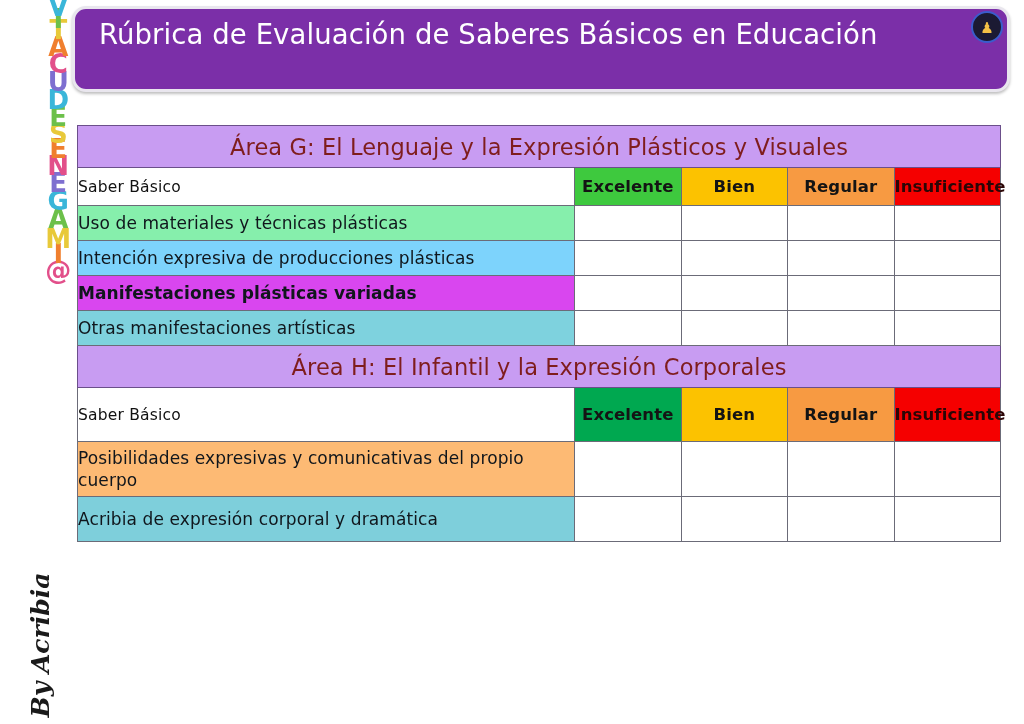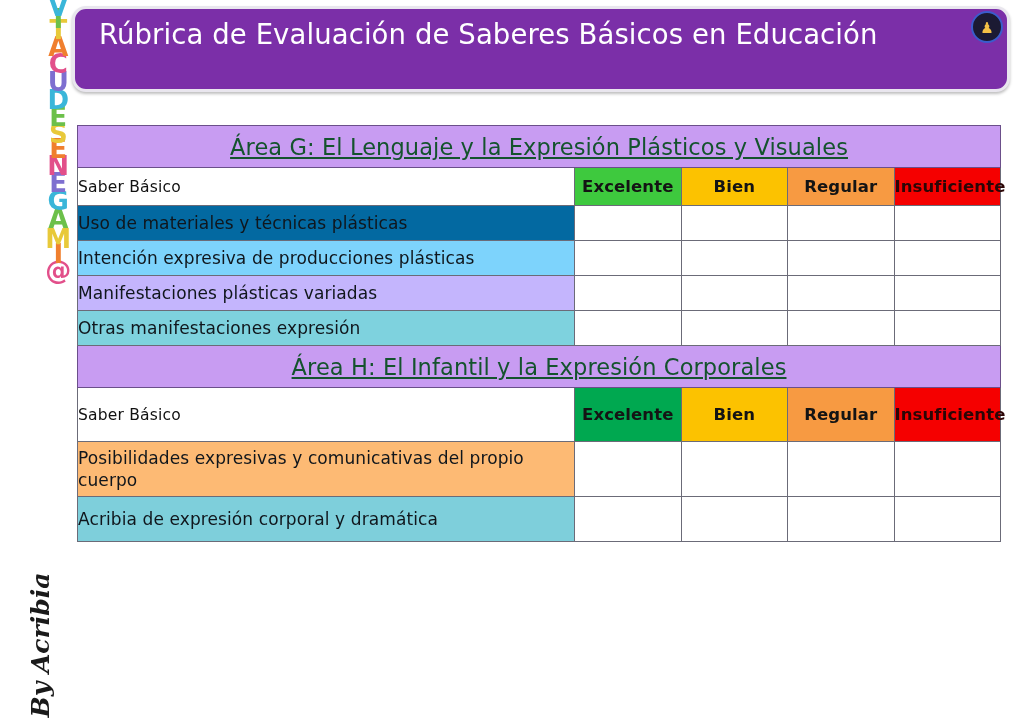--- a/index.html
+++ b/index.html
@@ -121,24 +121,23 @@
   .c-saber  { width: 497px; }
   .c-level  { width: 106.5px; }
 
   
   .area-band {
     background: #c89cf2;
     height: 42px;
     text-align: center;
     font-family: "DejaVu Sans", sans-serif;
     font-size: 22.5px;
-    color: #14532d;
+    color: #7f1d1d;
     letter-spacing: 0.1px;
     border-color: #6b4f8a !important;
-    text-decoration: underline;
   }
 
   
   .saber-head {
     background: #ffffff;
     text-align: left;
     font-family: "DejaVu Sans", sans-serif;
     font-size: 15.5px;
     color: #111111;
     letter-spacing: 0.2px;
@@ -202,42 +201,42 @@
           <td class="area-band" colspan="5" style="background: rgb(200, 156, 242);">Área G: El Lenguaje y la Expresión Plásticos y Visuales</td>
         </tr>
         <tr>
           <td class="saber-head r-head-g">Saber Básico</td>
           <td class="lvl" style="background: rgb(62, 201, 62);">Excelente</td>
           <td class="lvl" style="background: rgb(252, 194, 0);">Bien</td>
           <td class="lvl" style="background: rgb(247, 154, 66);">Regular</td>
           <td class="lvl lvl-ins" style="background: rgb(245, 0, 0);">Insuficiente</td>
         </tr>
         <tr>
-          <td class="crit r-g" style="background: #0369a1;">Uso de materiales y técnicas plásticas</td>
+          <td class="crit r-g" style="background: #86efac;">Uso de materiales y técnicas plásticas</td>
           <td class="blank"></td>
           <td class="blank"></td>
           <td class="blank"></td>
           <td class="blank"></td>
         </tr>
         <tr>
           <td class="crit r-g" style="background: #7dd3fc;">Intención expresiva de producciones plásticas</td>
           <td class="blank"></td>
           <td class="blank"></td>
           <td class="blank"></td>
           <td class="blank"></td>
         </tr>
         <tr>
-          <td class="crit r-g" style="background: #c4b5fd;">Manifestaciones plásticas variadas</td>
-          <td class="blank"></td>
-          <td class="blank"></td>
-          <td class="blank"></td>
-          <td class="blank"></td>
-        </tr>
-        <tr>
-          <td class="crit r-g" style="background: rgb(126, 210, 222);">Otras manifestaciones expresión</td>
+          <td class="crit r-g" style="background: #d946ef; font-weight: bold;">Manifestaciones plásticas variadas</td>
+          <td class="blank"></td>
+          <td class="blank"></td>
+          <td class="blank"></td>
+          <td class="blank"></td>
+        </tr>
+        <tr>
+          <td class="crit r-g" style="background: rgb(126, 210, 222);">Otras manifestaciones artísticas</td>
           <td class="blank"></td>
           <td class="blank"></td>
           <td class="blank"></td>
           <td class="blank"></td>
         </tr>
         <tr>
           <td class="area-band" colspan="5" style="background: rgb(200, 156, 242);">Área H: El Infantil y la Expresión Corporales</td>
         </tr>
         <tr>
           <td class="saber-head r-head-h">Saber Básico</td>

